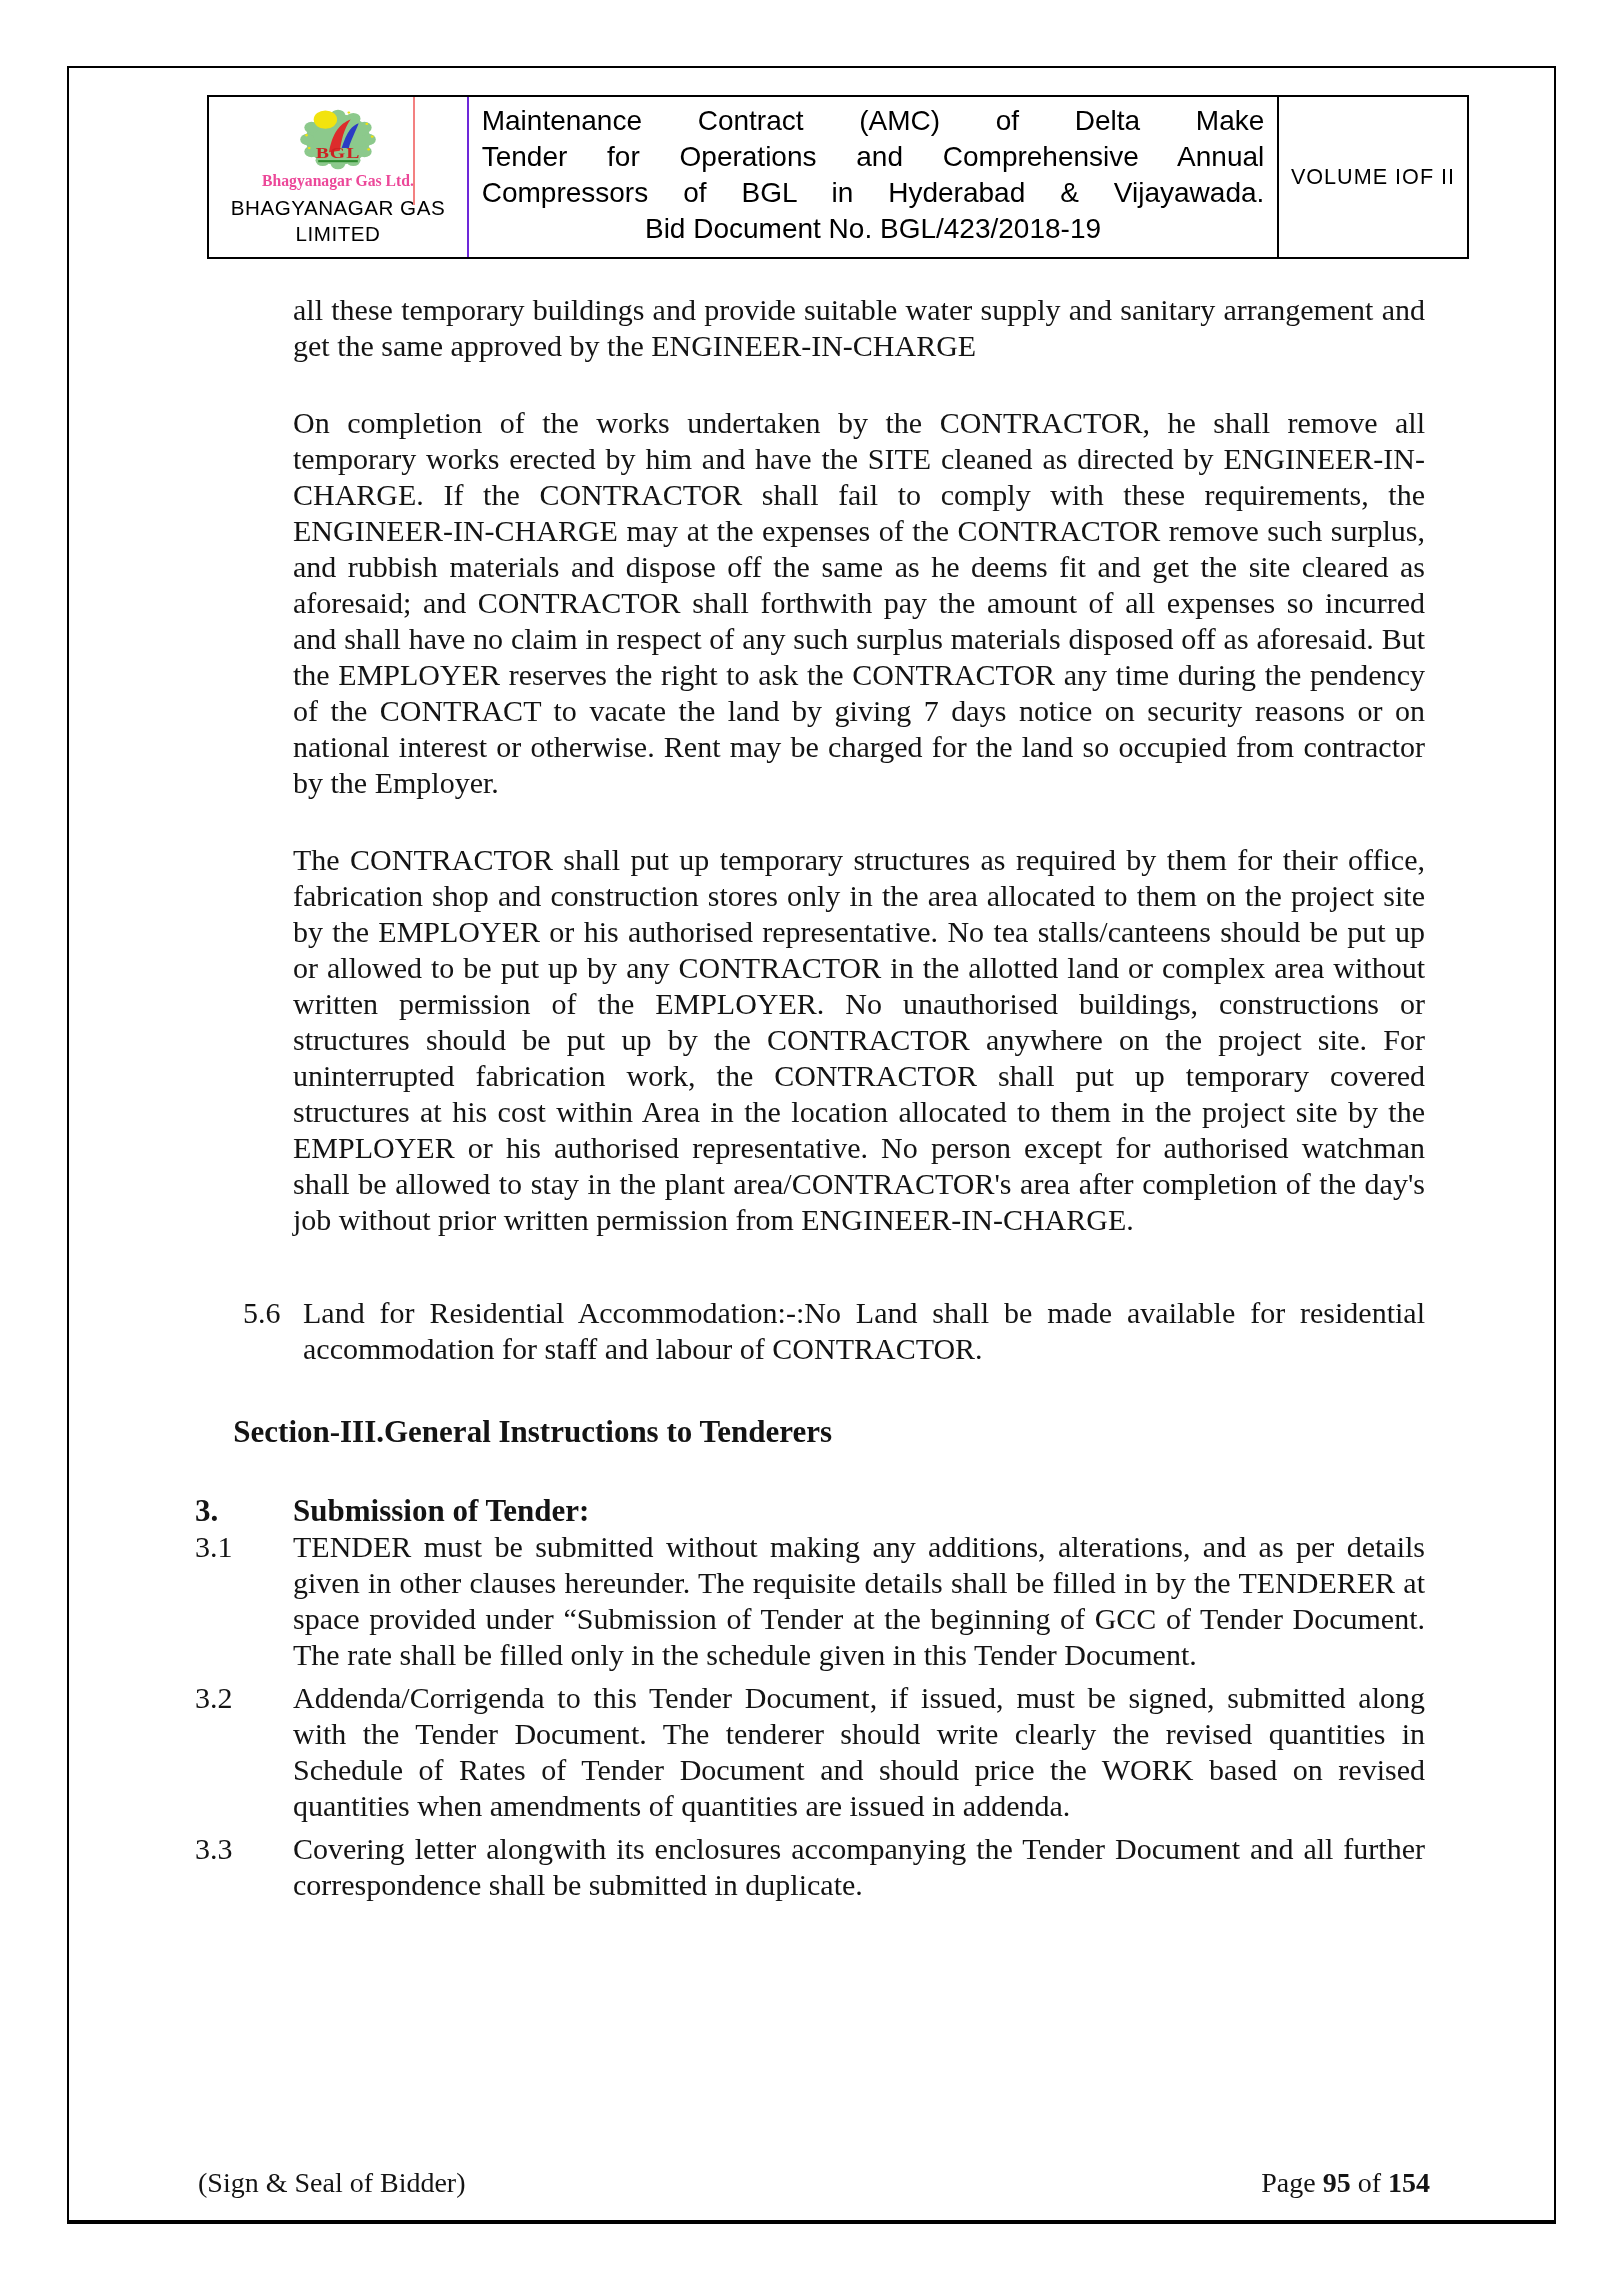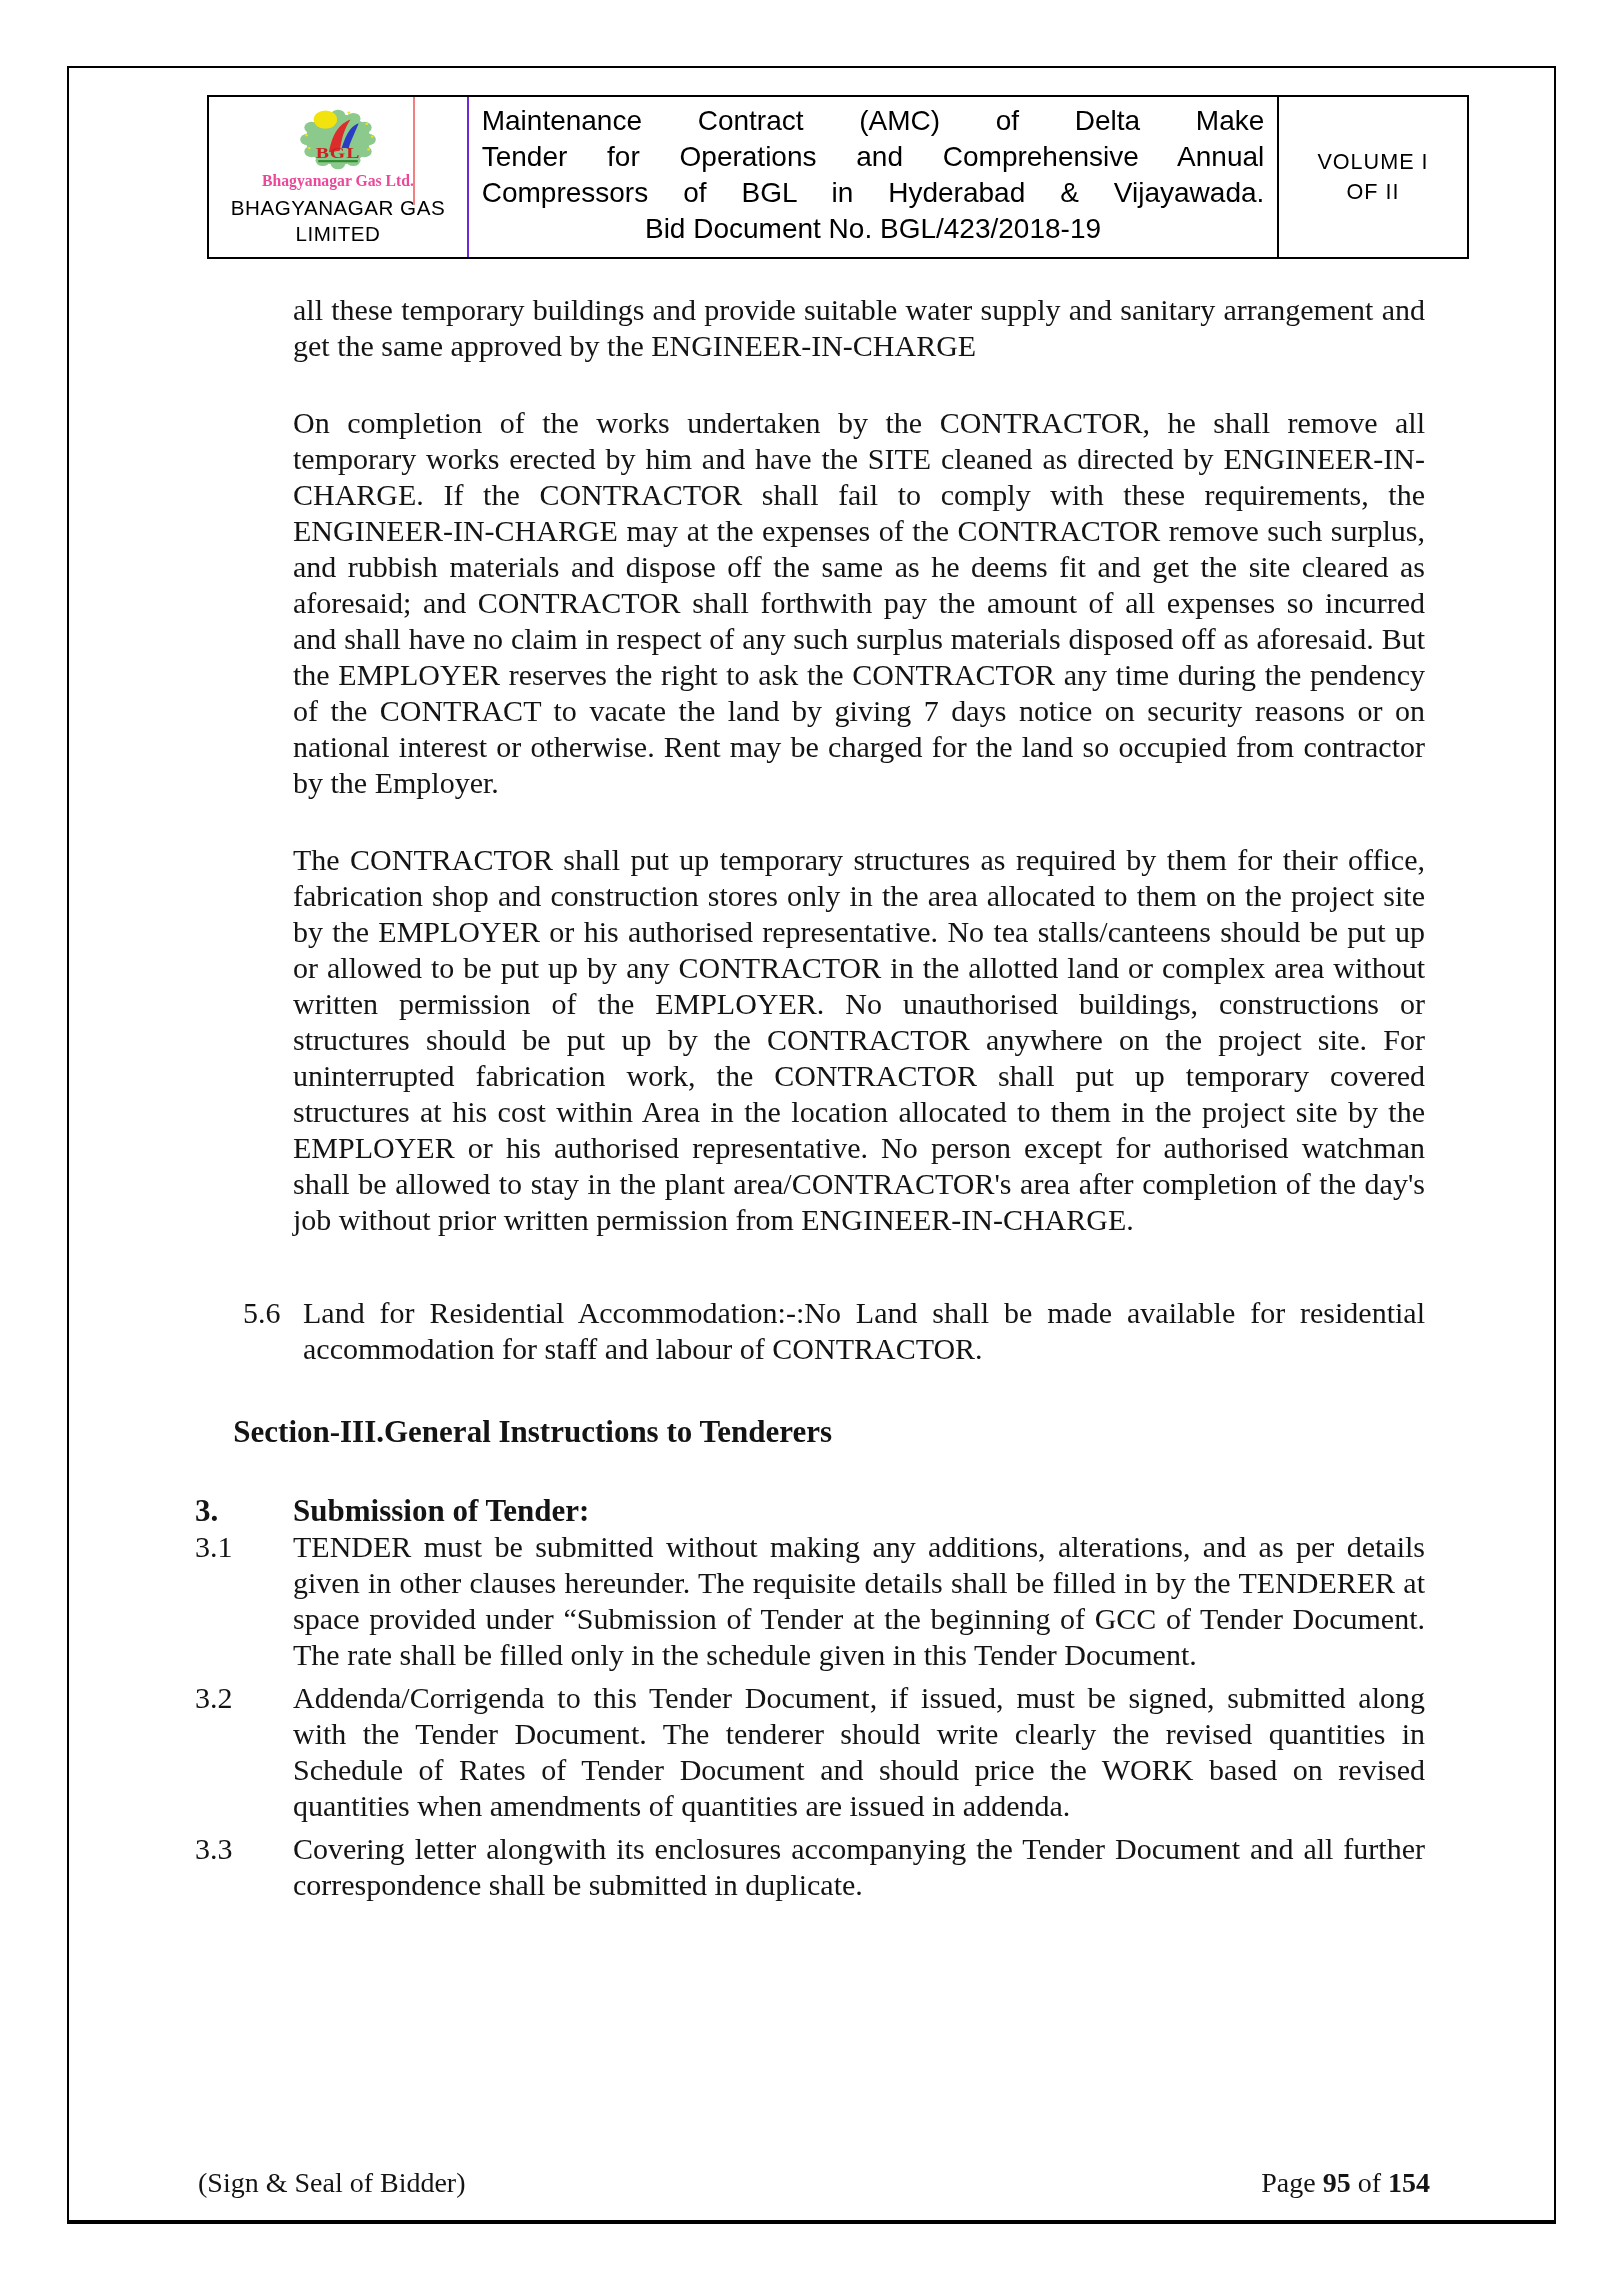--- a/index.html
+++ b/index.html
@@ -21,21 +21,21 @@
   .cell-logo{flex:0 0 260px;border-right:2px solid #6d28d9;position:relative;
     display:flex;flex-direction:column;align-items:center;box-sizing:border-box;padding-top:7.8px;}
   .red-divider{position:absolute;left:204px;top:0;width:2px;height:108px;background:#f38080;}
   .logo-caption{font-family:"Liberation Serif","DejaVu Serif",serif;font-size:15.7px;
     color:#ec4899;font-weight:bold;line-height:16.7px;margin-top:-2px;}
   .company-name{font-size:20.6px;line-height:26.5px;color:#000;text-align:center;margin-top:4.9px;letter-spacing:0.5px;}
   .cell-title{flex:1 1 auto;padding:6.9px 12.7px 0 12.7px;box-sizing:border-box;}
   .title-line{font-size:28px;line-height:36px;color:#000;text-align:justify;text-align-last:justify;}
   .title-line.centered{text-align:left;text-align-last:center;}
   .cell-volume{flex:0 0 190px;border-left:2px solid #000;box-sizing:border-box;
-    display:flex;flex-direction:column;justify-content:center;align-items:center;}
+    display:flex;justify-content:center;align-items:center;}
   .volume-line{font-size:21.6px;line-height:30px;color:#000;letter-spacing:1px;}
   
   .doc-body{position:absolute;left:126px;top:224px;width:1230px;font-size:30px;line-height:36px;}
   .para{margin:0 0 41px 98px;text-align:justify;}
   .para.big-gap{margin-bottom:57px;}
   .num-item{display:flex;margin:0 0 47px 0;gap:8px;}
   .i56-num{flex:0 0 52px;margin-left:48px;}
   .num-item .item-text{flex:1 1 auto;text-align:justify;}
   .section-heading{display:flex;font-weight:bold;font-size:31px;margin:0 0 43px 0;text-align:right;}
   .section-label{flex:0 0 189px;}

